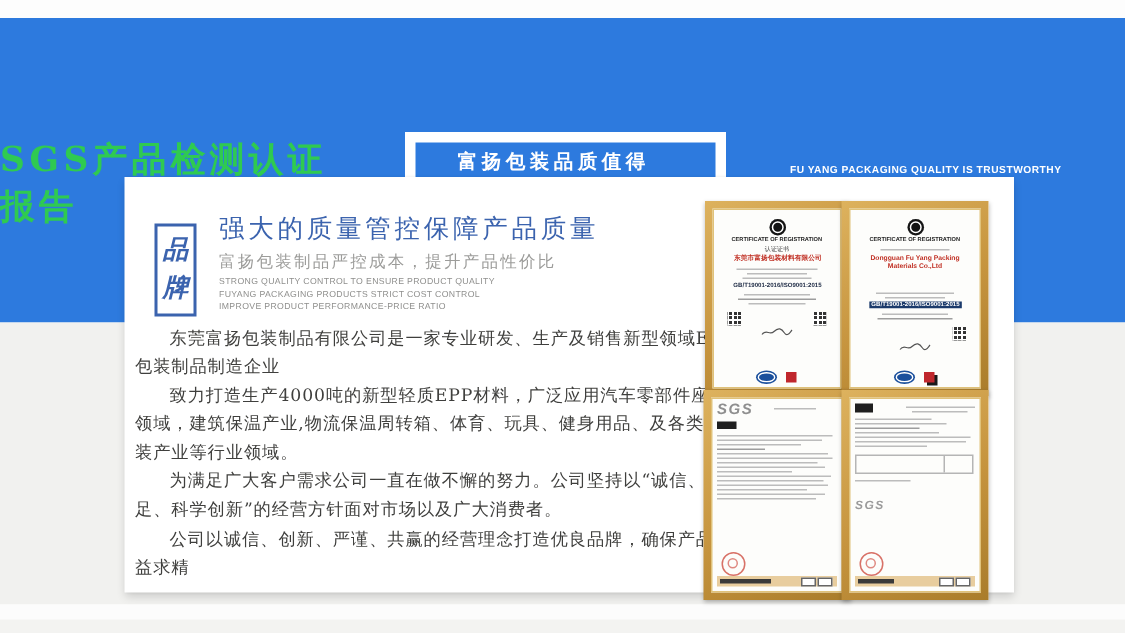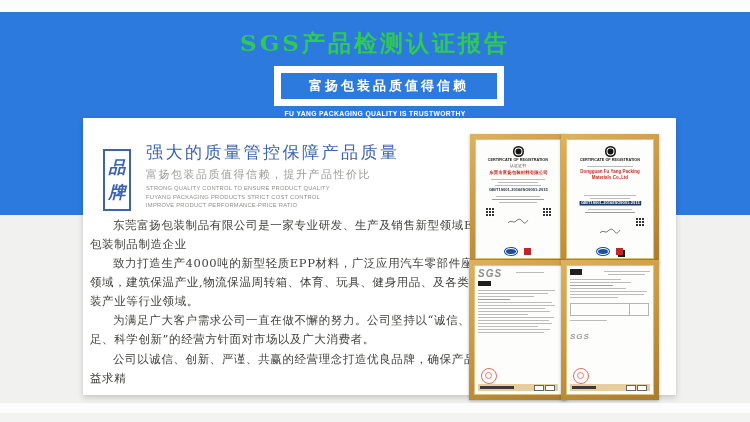--- a/index.html
+++ b/index.html
@@ -2,21 +2,21 @@
 <html><head>
 <meta charset="utf-8">
 <style>
   html,body{margin:0;padding:0;background:#ffffff;}
   body{width:750px;height:422px;position:relative;overflow:hidden;
        font-family:"Liberation Sans",sans-serif;}
 
   
   .top-white{position:absolute;left:0;top:0;width:750px;height:12px;background:#fdfdfd;}
   .banner{position:absolute;left:0;top:12px;width:750px;height:203px;background:#2d7ade;
-          display:flex;flex-direction:column;align-items:center;}
+          display:flex;flex-direction:row;align-items:center;}
   .gray-bg{position:absolute;left:0;top:215px;width:750px;height:188px;background:#f1f1ef;}
   .bottom-white{position:absolute;left:0;top:403px;width:750px;height:10px;background:#fcfcfc;}
   .bottom-gray{position:absolute;left:0;top:413px;width:750px;height:9px;background:#f3f3f1;}
 
   
   .banner-title{margin-top:16px;font-family:"DejaVu Serif",serif;font-weight:bold;
                 font-size:23px;letter-spacing:3px;color:#2fca51;}
   .slogan-box{margin-top:7px;border:7px solid #ffffff;padding:4px 28px;
               font-family:"DejaVu Serif",serif;font-weight:bold;font-size:13px;
               letter-spacing:3px;color:#ffffff;margin-left:28px;}
@@ -119,21 +119,21 @@
 <div class="bottom-gray"></div>
 
 <div class="card">
 
   <div class="brand-stamp">
     <span>品</span>
     <span>牌</span>
   </div>
 
   <div class="heading">强大的质量管控保障产品质量</div>
-  <div class="subheading">富扬包装品质值得信赖，提升产品性价比</div>
+  <div class="subheading">富扬包装制品严控成本，提升产品性价比</div>
   <div class="subheading-en">
     <span>STRONG QUALITY CONTROL TO ENSURE PRODUCT QUALITY</span>
     <span>FUYANG PACKAGING PRODUCTS STRICT COST CONTROL</span>
     <span>IMPROVE PRODUCT PERFORMANCE-PRICE RATIO</span>
   </div>
 
   <div class="body-text">
     <p>东莞富扬包装制品有限公司是一家专业研发、生产及销售新型领域EPP包装制品制造企业</p>
     <p>致力打造生产4000吨的新型轻质EPP材料，广泛应用汽车零部件座椅领域，建筑保温产业,物流保温周转箱、体育、玩具、健身用品、及各类包装产业等行业领域。</p>
     <p>为满足广大客户需求公司一直在做不懈的努力。公司坚持以“诚信、立足、科学创新”的经营方针面对市场以及广大消费者。</p>

